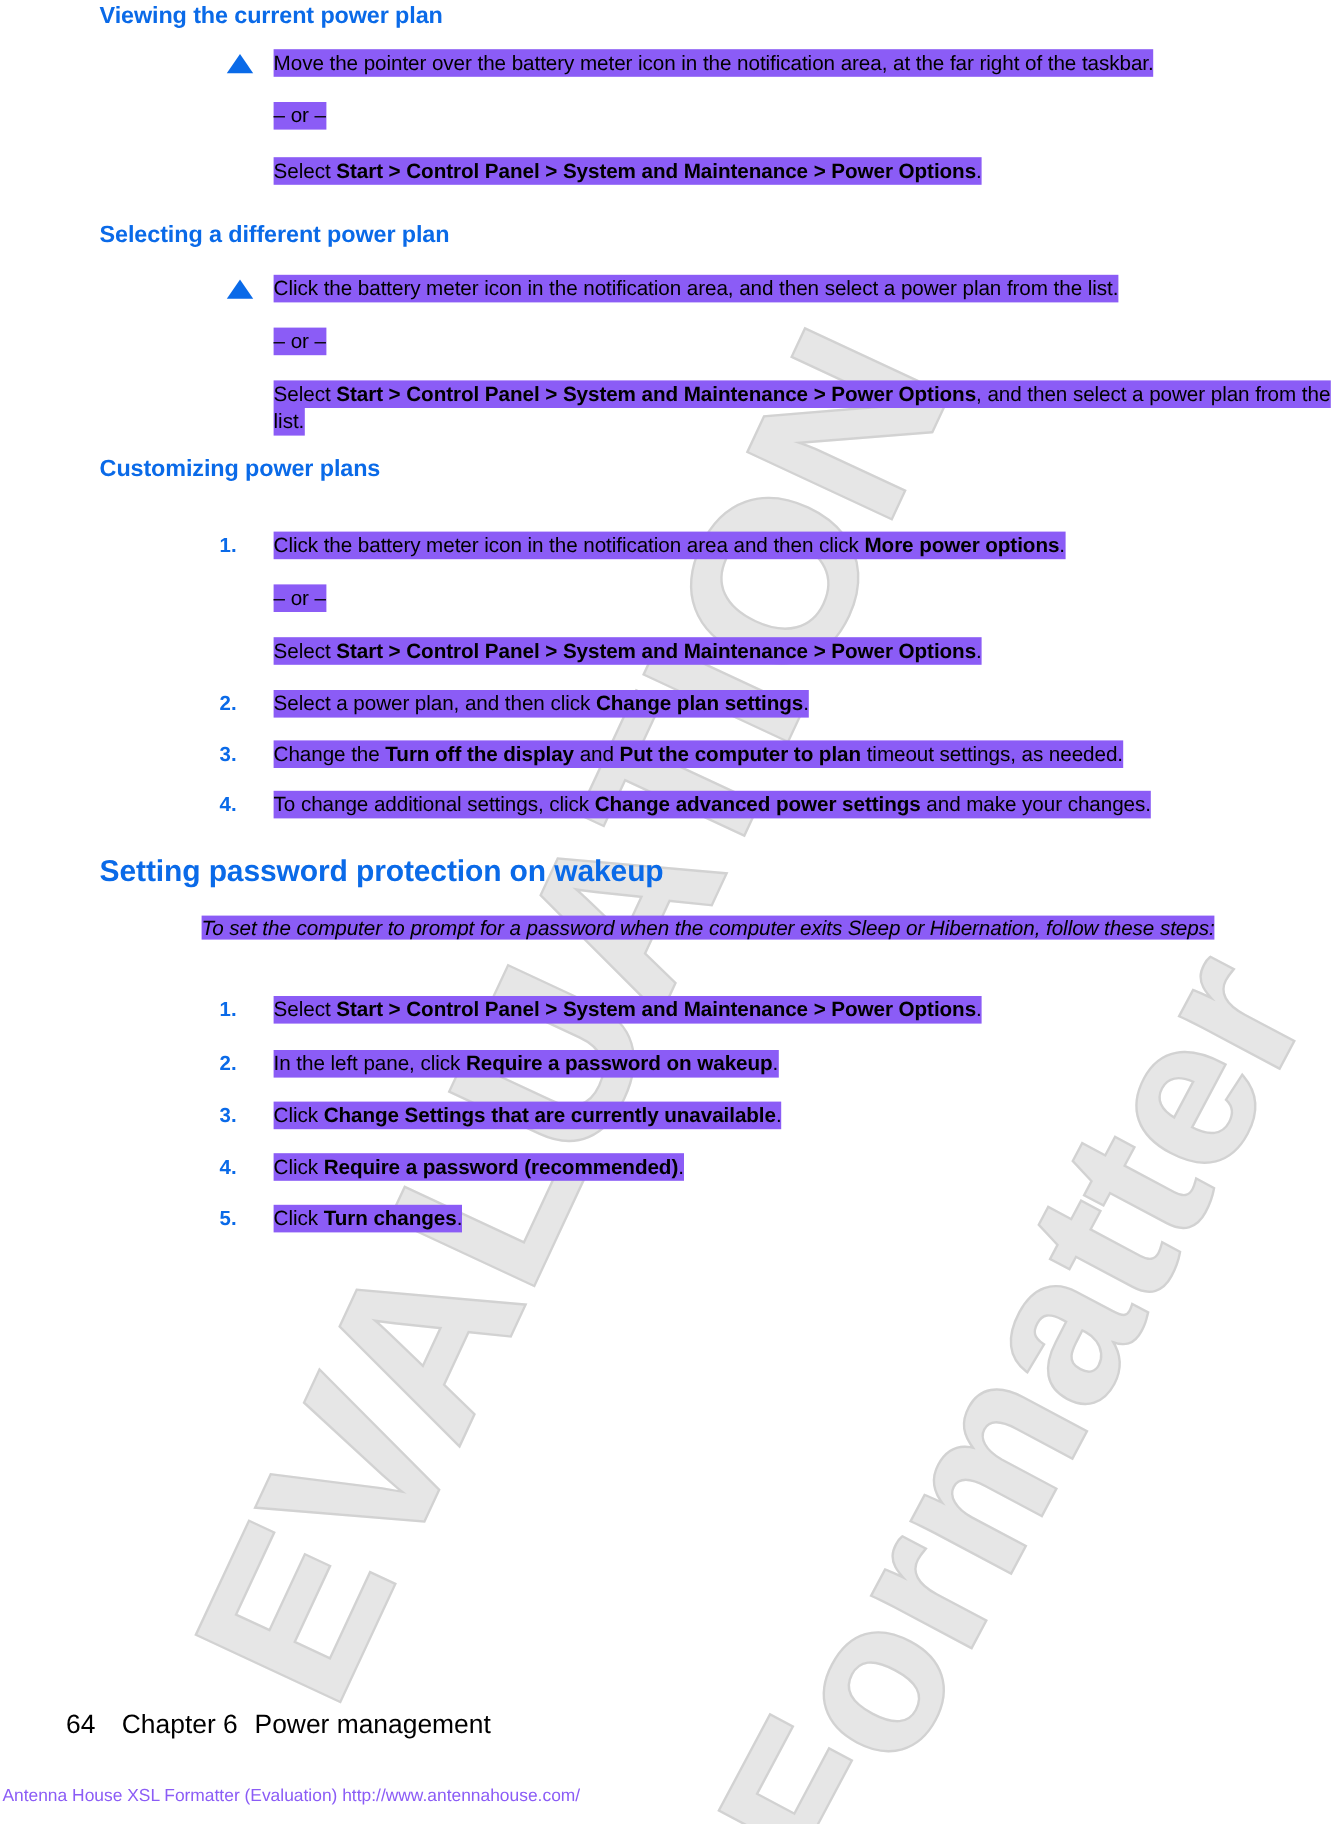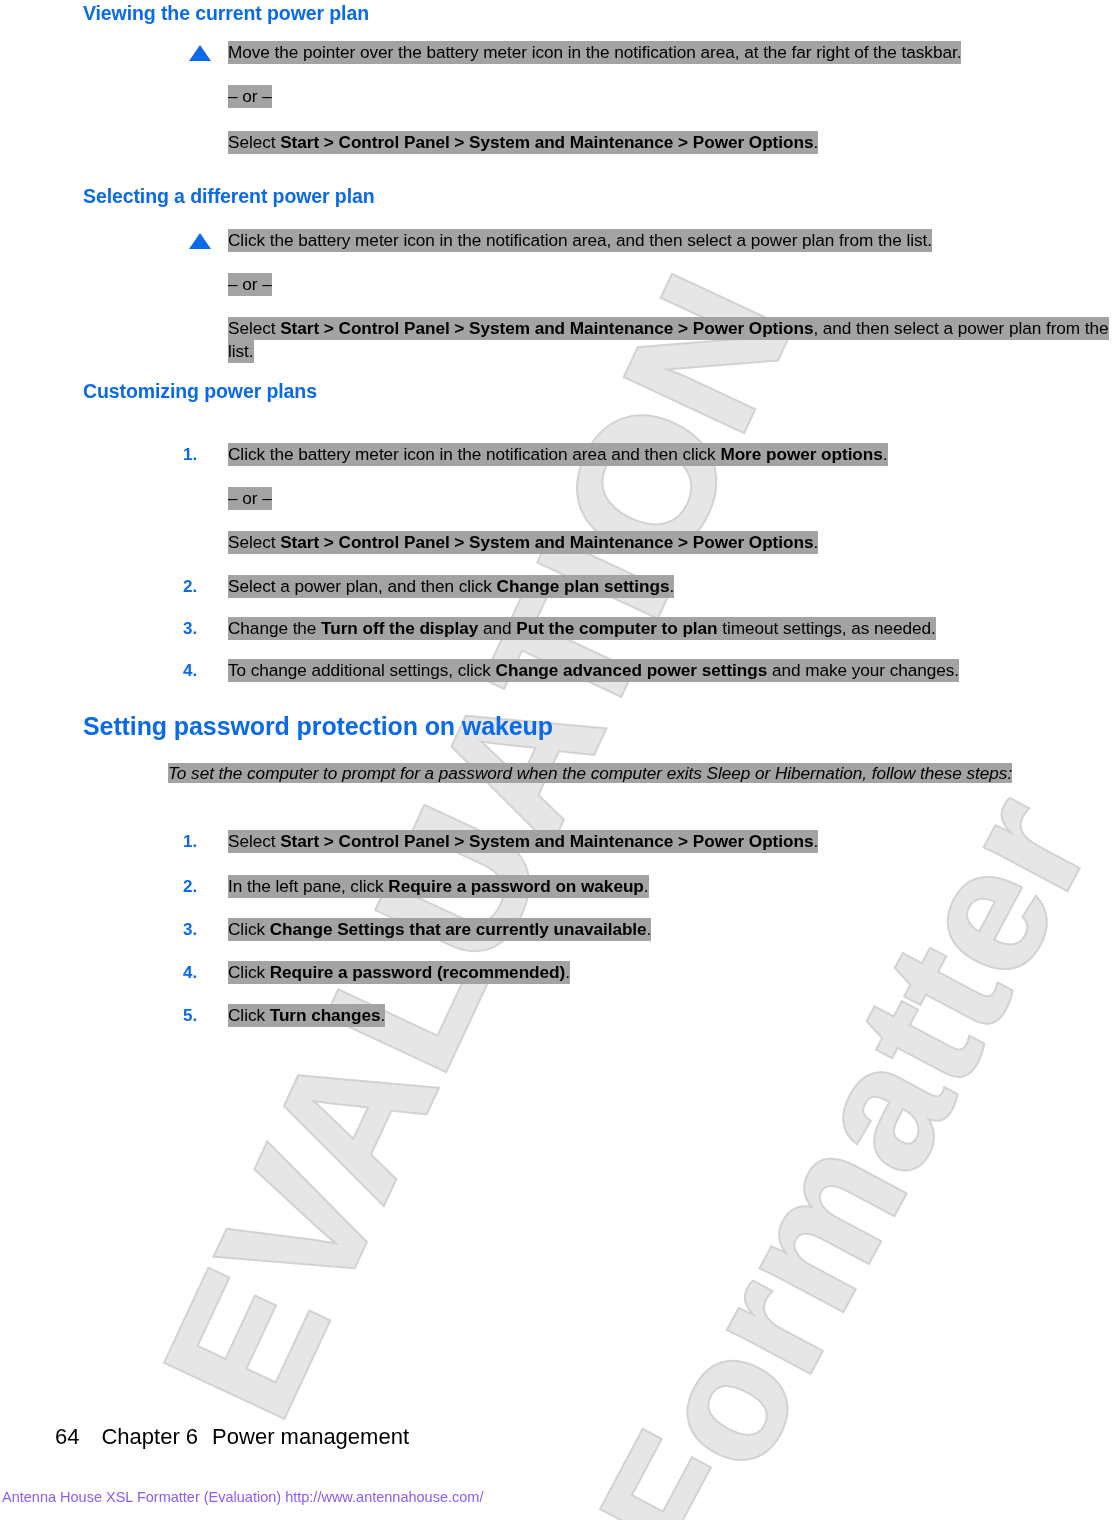--- a/index.html
+++ b/index.html
@@ -53,21 +53,21 @@
 
   
   #page {
     position: absolute;
     left: 0; top: 0;
     width: 1057px;
     height: 1520px;
     z-index: 2;
   }
 
-  .hl { background: #a3a3a3; }
+  .hl { background: #8b5cf6; }
 
   h2.sec-head {
     position: absolute;
     margin: 0;
     color: #0a6ae8;
     font-weight: bold;
     font-size: 19.5px;
     line-height: 22px;
     letter-spacing: -0.1px;
     left: 83px;

